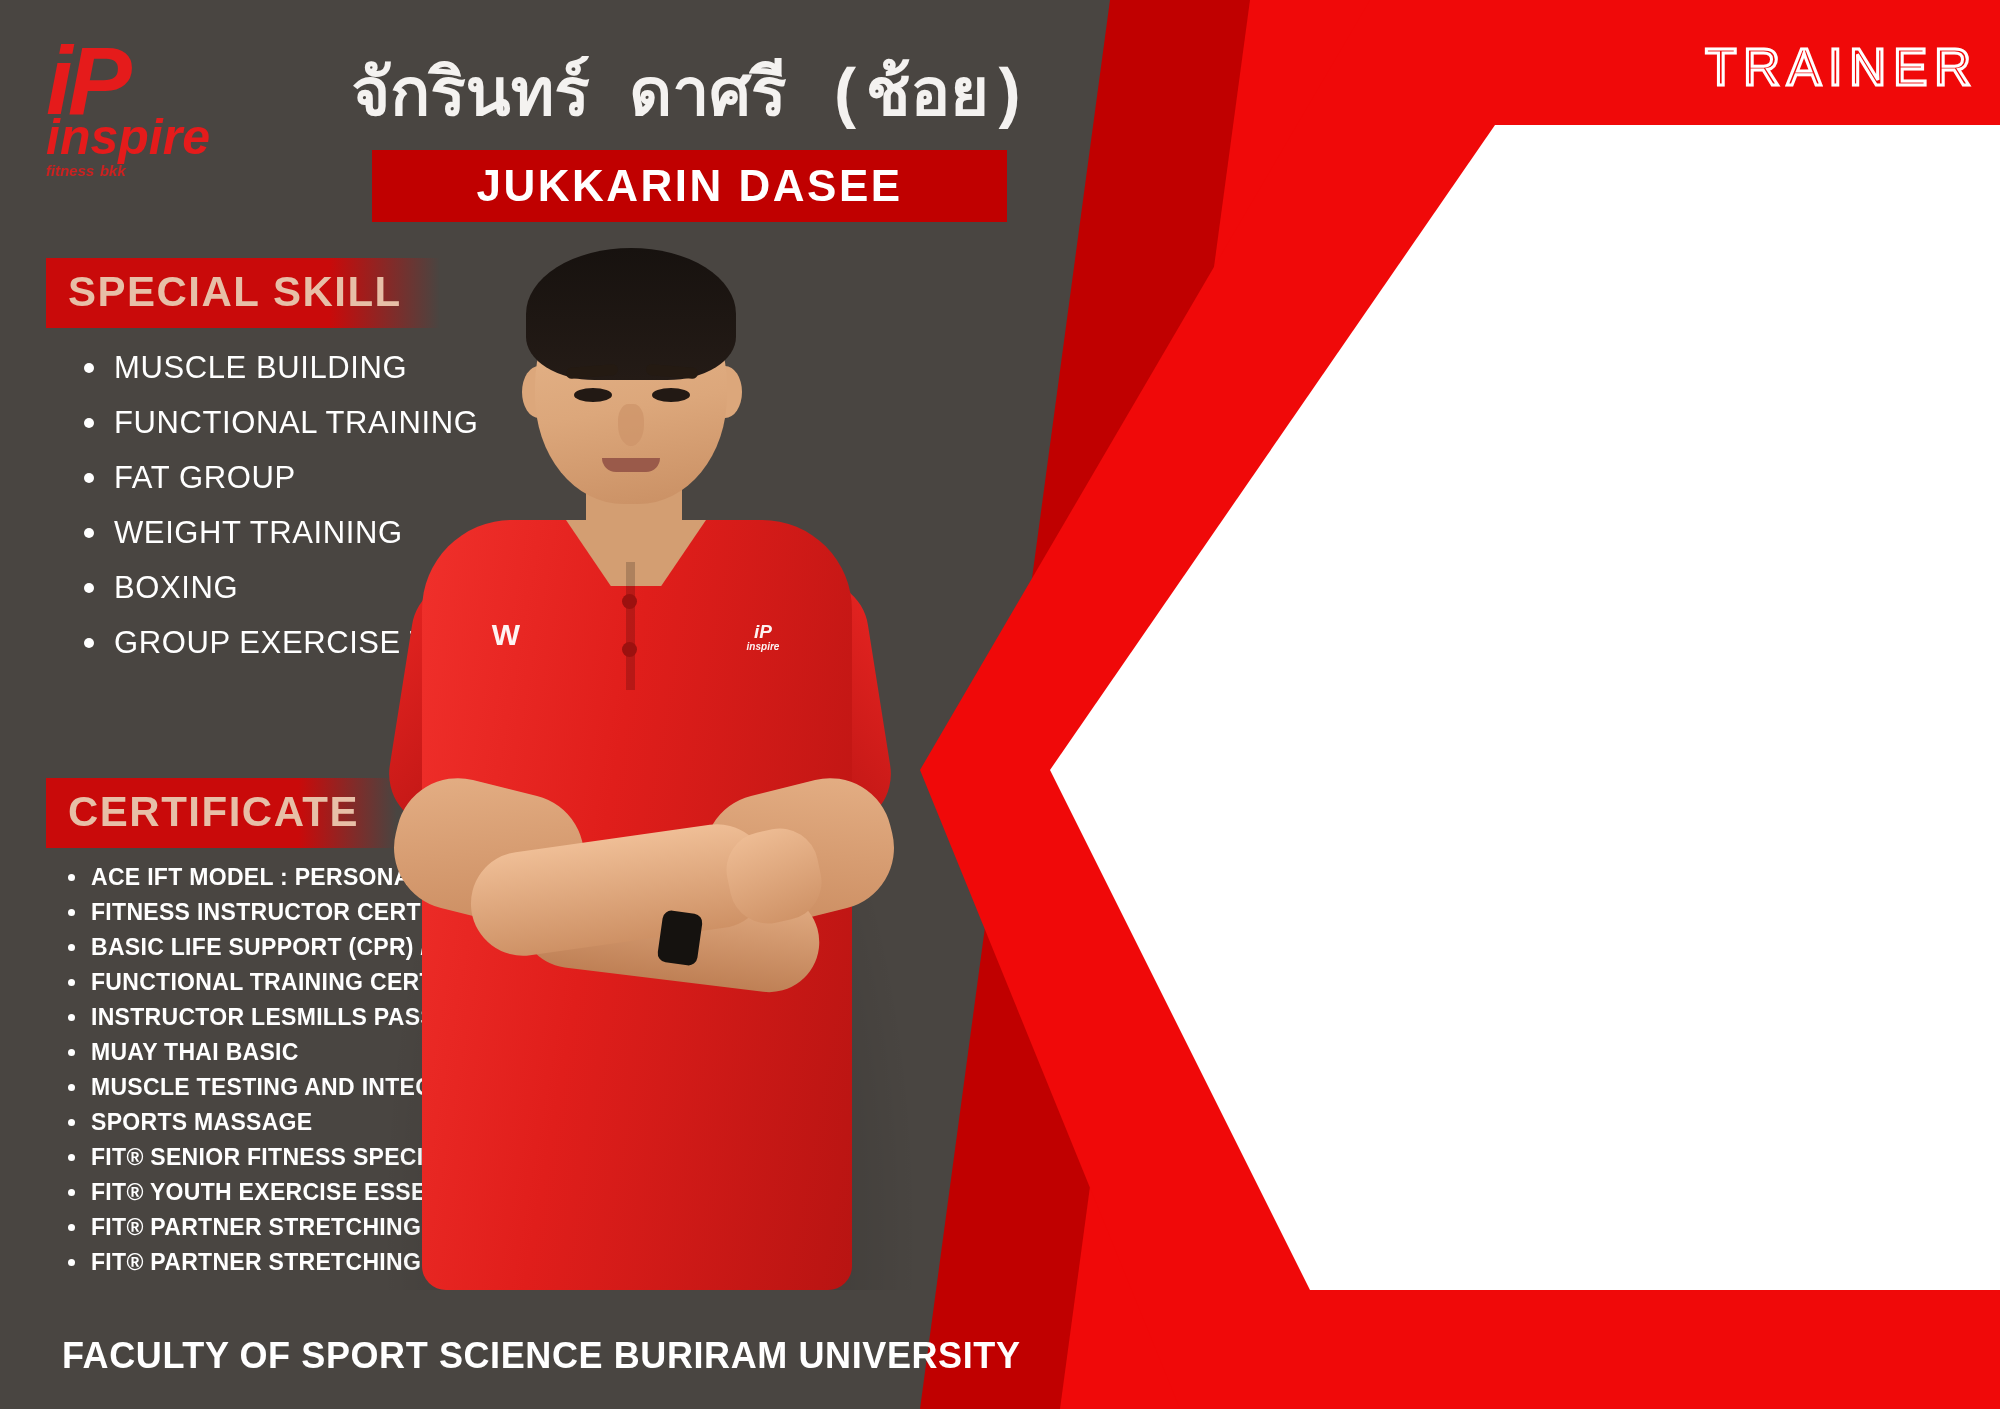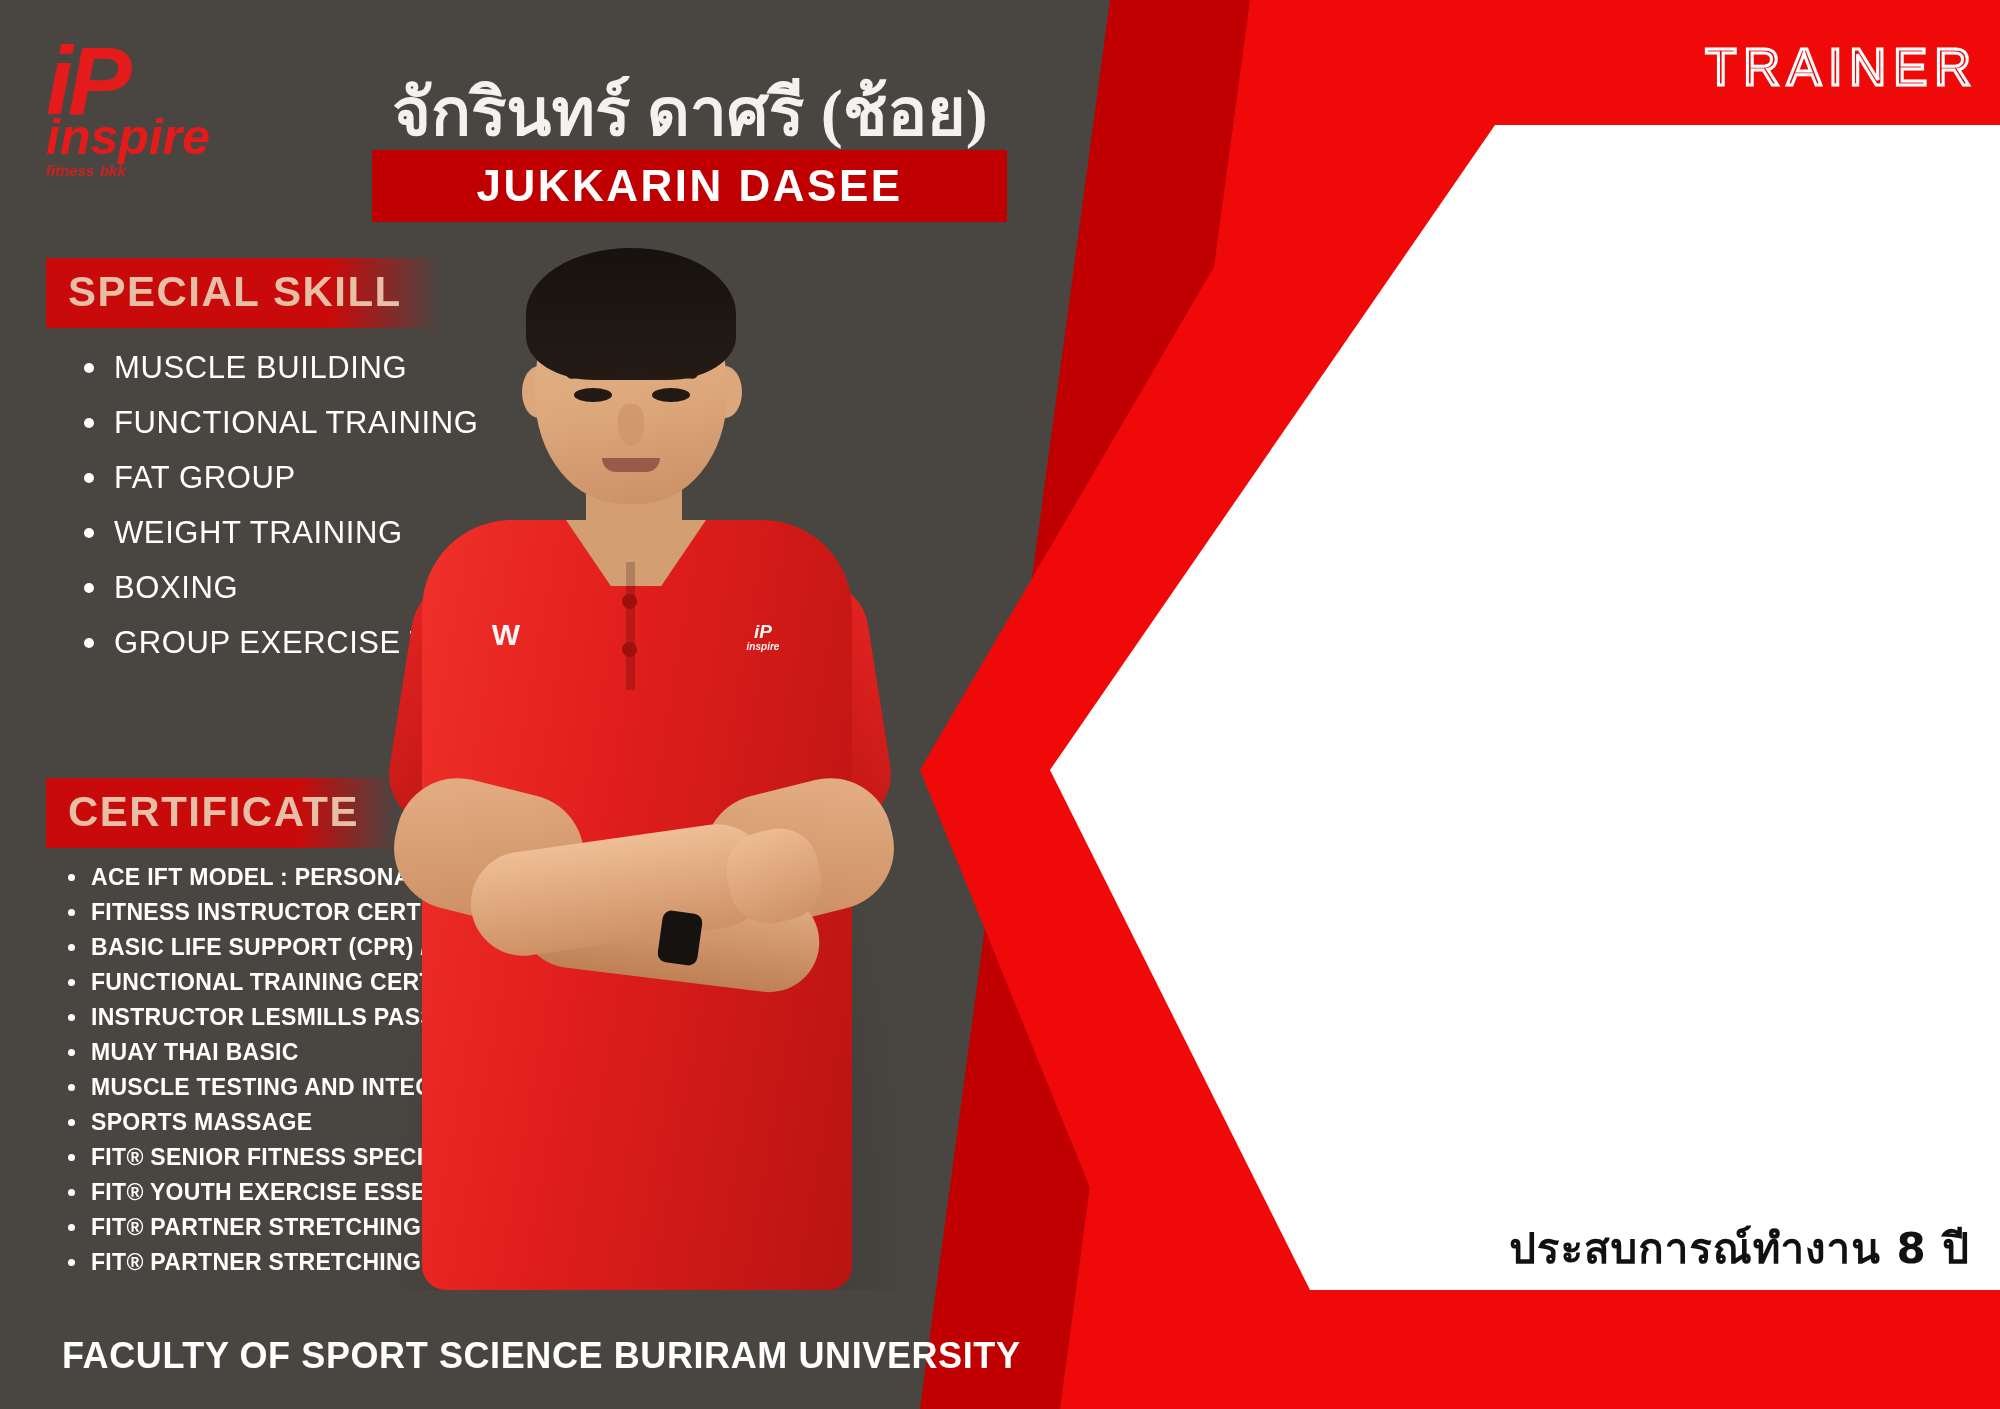--- a/index.html
+++ b/index.html
@@ -141,23 +141,23 @@
   .brand .inspire{
     color:#E51B1B;font-size:50px;font-weight:700;font-style:italic;line-height:.9;margin-top:-6px;
   }
   .brand .sub{
     color:#E51B1B;font-size:20px;font-weight:700;font-style:italic;
     text-align:left;margin-top:-2px;padding-right:6px;
   }
   .brand .sub span{font-size:15px;opacity:.85;}
 
   .name-th{
-    position:absolute;left:310px;top:74px;width:760px;
+    position:absolute;left:310px;top:59px;width:760px;
     color:#F4F2F0;font-size:66px;font-weight:700;line-height:1.18;
-    font-family:Liberation Serif, serif;
+    font-family:Liberation Mono, monospace;
     text-align:center;z-index:4;white-space:nowrap;
   }
   .name-en-bar{
     position:absolute;left:372px;top:150px;width:635px;height:72px;
     background:#C00000;z-index:4;display:flex;align-items:center;justify-content:center;
   }
   .name-en{
     color:#FFFFFF;font-size:44px;font-weight:700;letter-spacing:2.5px;
     font-family:"Liberation Sans","DejaVu Sans",sans-serif;
   }
@@ -234,21 +234,20 @@
     <div class="ph-nose"></div>
     <div class="ph-mouth"></div>
     <div class="ph-arm-l"></div>
     <div class="ph-arm-r"></div>
     <div class="ph-fore-r"></div>
     <div class="ph-fore-l"></div>
     <div class="ph-watch"></div>
     <div class="ph-hand-l"></div>
   </div>
 
-  <div class="exp-text">ประสบการณ์ทำงาน 8 ปี</div>
 
   <div class="brand">
     <div class="ip">iP</div>
     <div class="inspire">inspire</div>
     <div class="sub">
       <span>fitness</span>
       <span>bkk</span>
     </div>
   </div>
 

